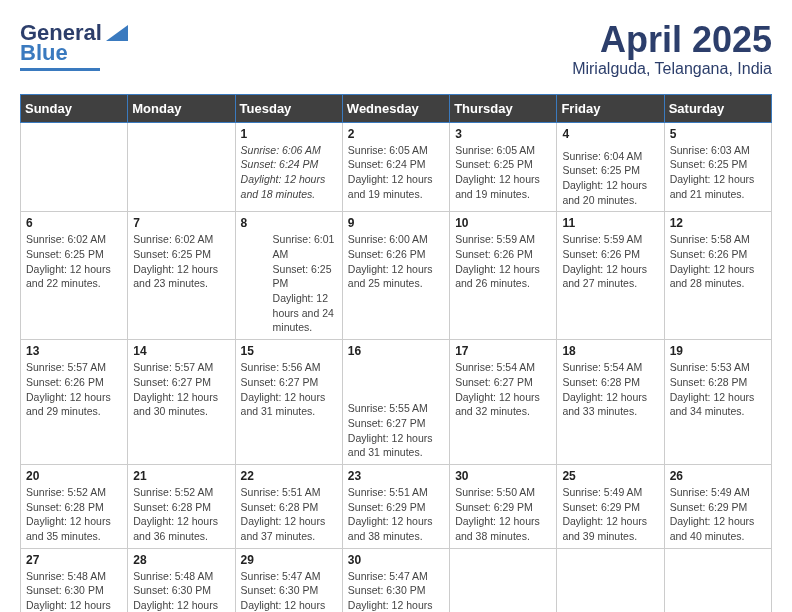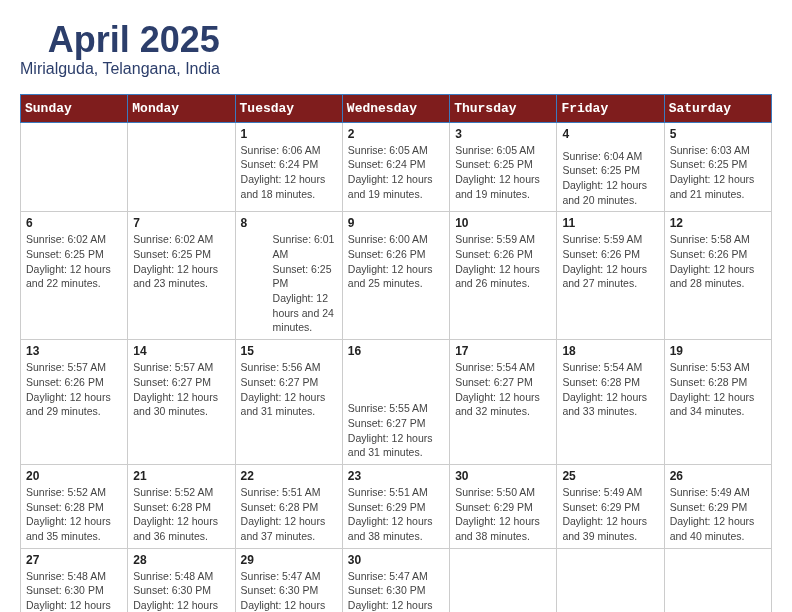--- a/index.html
+++ b/index.html
@@ -35,28 +35,27 @@
       font-size: 16px;
       color: #2c3e6b;
       font-weight: normal;
     }
     .calendar {
       width: 100%;
       border-collapse: collapse;
       font-size: 11px;
     }
     .calendar th {
-      background: #7f1d1d;
+      background: #404040;
       color: #fff;
       padding: 6px 4px;
       text-align: left;
       font-size: 13px;
       font-weight: bold;
       border: 1px solid #3a7abf;
-      font-family: Liberation Mono, monospace;
     }
     .calendar td {
       border: 1px solid #ccc;
       vertical-align: top;
       padding: 4px 5px;
       width: 107px;
       min-height: 80px;
       background: #fff;
     }
     .calendar tr:last-child td {
@@ -75,20 +74,30 @@
       line-height: 1.4;
     }
     .empty-cell {
       background: #f9f9f9;
     }
   </style>
 </head>
 <body>
 
 <div class="header">
+  <div class="logo">
+    <div style="display:flex;align-items:center;gap:4px;">
+      <span style="font-size:22px;font-weight:bold;color:#2c3e6b;">General</span>
+      <svg width="22" height="16" viewBox="0 0 22 16" style="vertical-align:middle;">
+        <polygon points="0,16 22,0 22,16" fill="#3a7abf"></polygon>
+      </svg>
+    </div>
+    <div style="font-size:22px;font-weight:bold;color:#3a7abf;margin-top:-6px;">Blue</div>
+    <div style="width:80px;height:3px;background:#3a7abf;margin-top:2px;"></div>
+  </div>
   <div class="title-block">
     <div class="month-title">April 2025</div>
     <div class="location">Mirialguda, Telangana, India</div>
   </div>
 </div>
 
 <table class="calendar">
   <thead>
     <tr>
     <th>Sunday</th>
@@ -99,21 +108,21 @@
         <th>Friday</th>
         <th>Saturday</th>
       </tr>
   </thead>
   <tbody id="calendar-body">
   <tr>
         <td class="empty-cell"></td>
         <td class="empty-cell"></td>
         <td>
           <span class="day-num">1</span>
-          <div class="day-info" style="white-space: pre-line;">Sunrise: 6:06 AM
+          <div class="day-info" style="white-space: pre-line; font-style: italic;">Sunrise: 6:06 AM
 Sunset: 6:24 PM
 Daylight: 12 hours and 18 minutes.</div>
         </td>
         <td>
           <span class="day-num">2</span>
           <div class="day-info" style="white-space: pre-line;">Sunrise: 6:05 AM
 Sunset: 6:24 PM
 Daylight: 12 hours and 19 minutes.</div>
         </td>
         <td>

